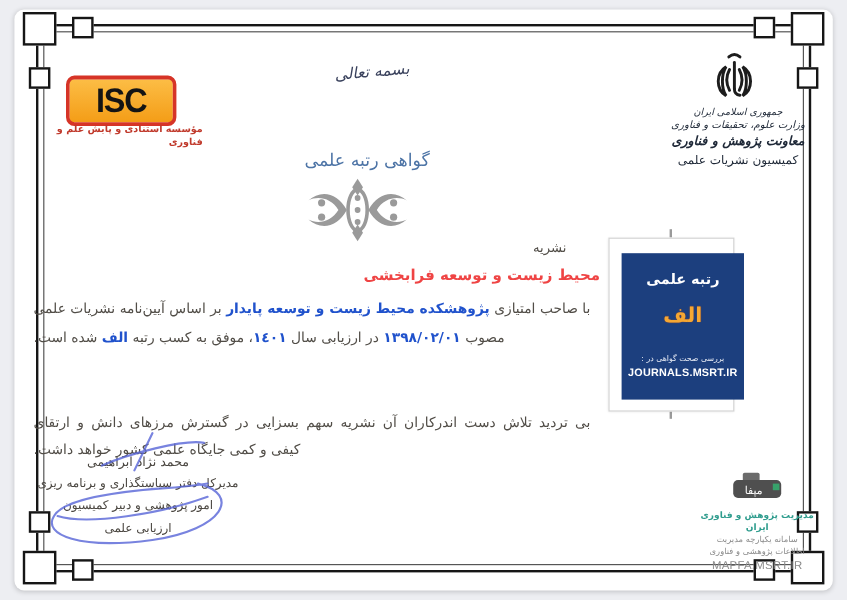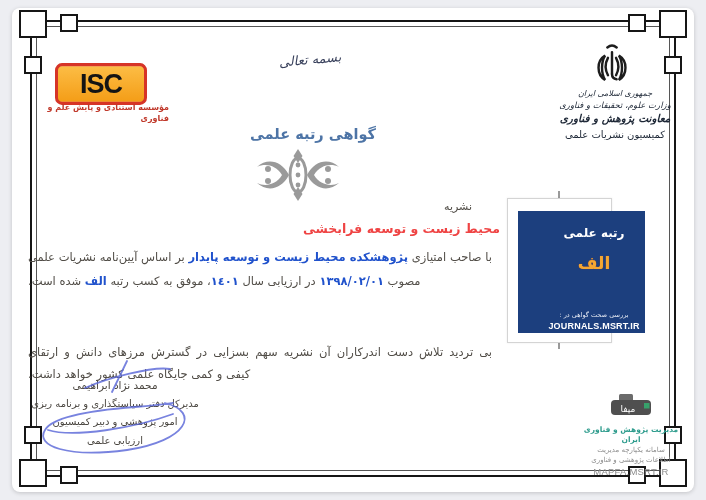--- a/index.html
+++ b/index.html
@@ -32,45 +32,45 @@
   .m3{font-size:10.5px;line-height:15px;font-weight:bold;}
   .m4{font-size:10px;line-height:15px;margin-top:1px;}
   .isc-logo{position:absolute;left:43px;top:56px;width:86px;height:34px;
     background:linear-gradient(180deg,#fcbd45,#f49d17);
     border:3px solid #d63427;border-radius:7px;
     display:flex;align-items:center;justify-content:center;
     font-family:"Liberation Sans", sans-serif;font-weight:900;font-size:27px;color:#141414;
     letter-spacing:-1px;transform:scaleY(1.05);}
   .isc-caption{position:absolute;left:15px;top:94px;width:142px;direction:rtl;
     color:#c0392b;font-weight:bold;font-size:8px;line-height:11px;}
-  .cert-title{position:absolute;left:224px;top:118px;width:140px;text-align:right;direction:rtl;
-    color:#4d74a6;font-weight:bold;font-size:14.5px;}
+  .cert-title{position:absolute;left:224px;top:118px;width:140px;text-align:center;direction:rtl;
+    color:#4d74a6;font-weight:normal;font-size:14.5px;}
   .ornament{position:absolute;left:242px;top:140px;}
   
   .journal-label{position:absolute;left:360px;top:192px;width:100px;direction:rtl;text-align:right;
     font-size:11px;color:#514d47;}
   .journal-name{position:absolute;left:288px;top:213px;width:200px;direction:rtl;text-align:right;
     font-size:12.5px;font-weight:bold;color:#ef4444;}
   .para{position:absolute;left:16px;width:464px;direction:rtl;font-size:11.5px;color:#514d47;}
   .p1{top:237px;}
   .p2{top:292px;}
   .line-just{text-align:justify;text-align-last:justify;height:24px;line-height:24px;white-space:nowrap;}
   .p2 .line-just{height:22px;line-height:22px;margin-top:41px;}
   .line-left{text-align:left;height:24px;line-height:24px;}
   .p2 .line-left{height:22px;line-height:22px;}
   .blue-bold{color:#2052cc;font-weight:bold;}
   
   .rank-outer{position:absolute;left:495px;top:190px;width:103px;height:143px;background:#fff;
     border:1px solid #d4d4d4;box-shadow:0 0 2px rgba(0,0,0,.08);}
   .rank-tick{position:absolute;width:1.5px;height:7px;background:#9a9a9a;left:546px;}
   .rank-box{position:absolute;left:10px;top:12px;width:102px;height:122px;background:#1c3f7e;
-    text-align:center;direction:rtl;padding-left:25px;}
+    text-align:center;direction:rtl;}
   .rank-title{margin-top:15px;font-size:12px;font-weight:bold;color:#ffffff;}
   .rank-value{margin-top:13px;font-size:17px;font-weight:bold;color:#f5a733;text-shadow:0 0 1px #b5541e;}
-  .rank-verify{margin-top:38px;font-size:6.5px;color:#e8ecf5;}
+  .rank-verify{margin-top:22px;font-size:6.5px;color:#e8ecf5;}
   .rank-url{margin-top:2px;font-size:9px;font-weight:bold;color:#ffffff;
     font-family:"Liberation Sans", sans-serif;letter-spacing:.2px;}
   
   .sig-block{position:absolute;left:8px;top:368px;width:190px;text-align:center;direction:rtl;
     color:#4a4640;font-size:10px;line-height:18.5px;}
   .sig-name{font-size:10.5px;}
   .sig-ink{position:absolute;left:3px;top:348px;pointer-events:none;}
   
   .mapfa{position:absolute;left:563px;top:384px;width:112px;text-align:center;direction:rtl;}
   .mapfa-logo{display:inline-block;}

